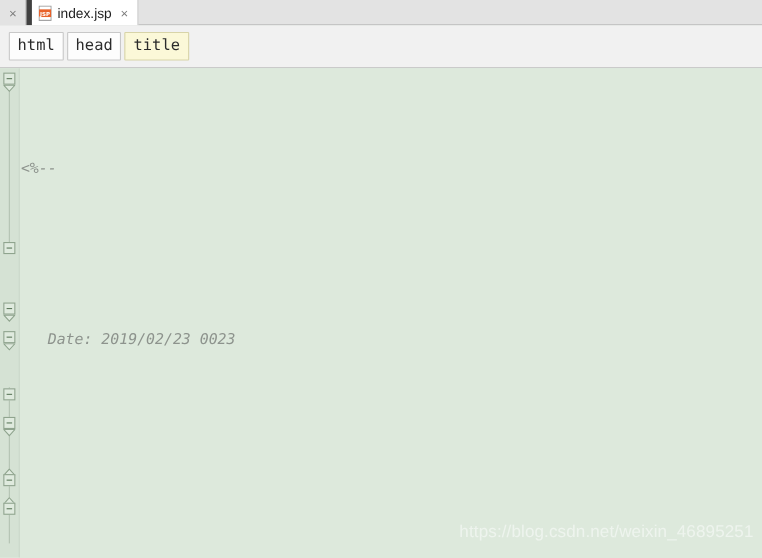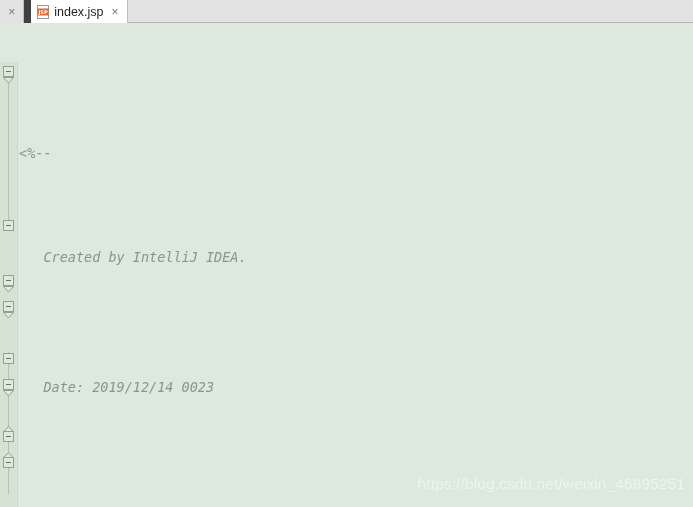--- a/index.html
+++ b/index.html
@@ -45,21 +45,21 @@
     white-space: nowrap;
     height: 23px;
   }
   .tab.clipped {
     padding-left: 0;
     margin-left: -13px;
   }
   .tab.active {
     background: #ffffff;
     border-right: 1px solid #bdbdbd;
-    border-left: 7px solid #404040;
+    border-left: 5px solid #404040;
   }
   .tab-filler {
     flex: 1;
     background: #e3e3e3;
   }
   .tab-label { margin: 0 5px 0 0; }
   .tab-close {
     color: #7a7a7a;
     font-size: 12px;
     line-height: 1;
@@ -207,20 +207,25 @@
           <text x="6" y="9.3" font-family="DejaVu Sans, sans-serif" font-size="5" font-weight="bold" fill="#ffffff" text-anchor="middle">JSP</text>
         </svg>
       </span>
       <span class="tab-label">index.jsp</span>
       <span class="tab-close">×</span>
     </div>
 
     <div class="tab-filler"></div>
   </div>
 
+  <div class="breadcrumb">
+    <span class="crumb">html</span>
+    <span class="crumb">head</span>
+    <span class="crumb selected">title</span>
+  </div>
 
   <div class="editor">
 
     <div class="gutter">
       <div class="fold-rail" style="top:10px; height:155px;"></div>
       <div class="fold-box" style="top:4px;"></div>
       <div class="fold-arrow" style="top:15px;">
         <svg width="11" height="7" viewBox="0 0 11 7">
             <path d="M0.5 0.5 L10.5 0.5 L5.5 6 Z" fill="#dfeade" stroke="#8fa48e"></path>
           </svg>
@@ -258,24 +263,23 @@
             <path d="M5.5 0.5 L10.5 6 L0.5 6 Z" fill="#dfeade" stroke="#8fa48e"></path>
           </svg>
       </div>
       <div class="fold-box" style="top:395px;"></div>
     </div>
 
     <div class="code">
 
       <div class="line"><span class="cmt">&lt;%--</span></div>
 
-      <div class="line">   <span class="cmt">Created by IntelliJ IDEA.</span></div>
-
-
-      <div class="line">   <span class="cmt">Date: 2019/12/14 0023</span></div>
+
+
+      <div class="line">   <span class="cmt">Date: 2019/02/23 0023</span></div>
 
       
 
       
 
       
 
       
 
       

